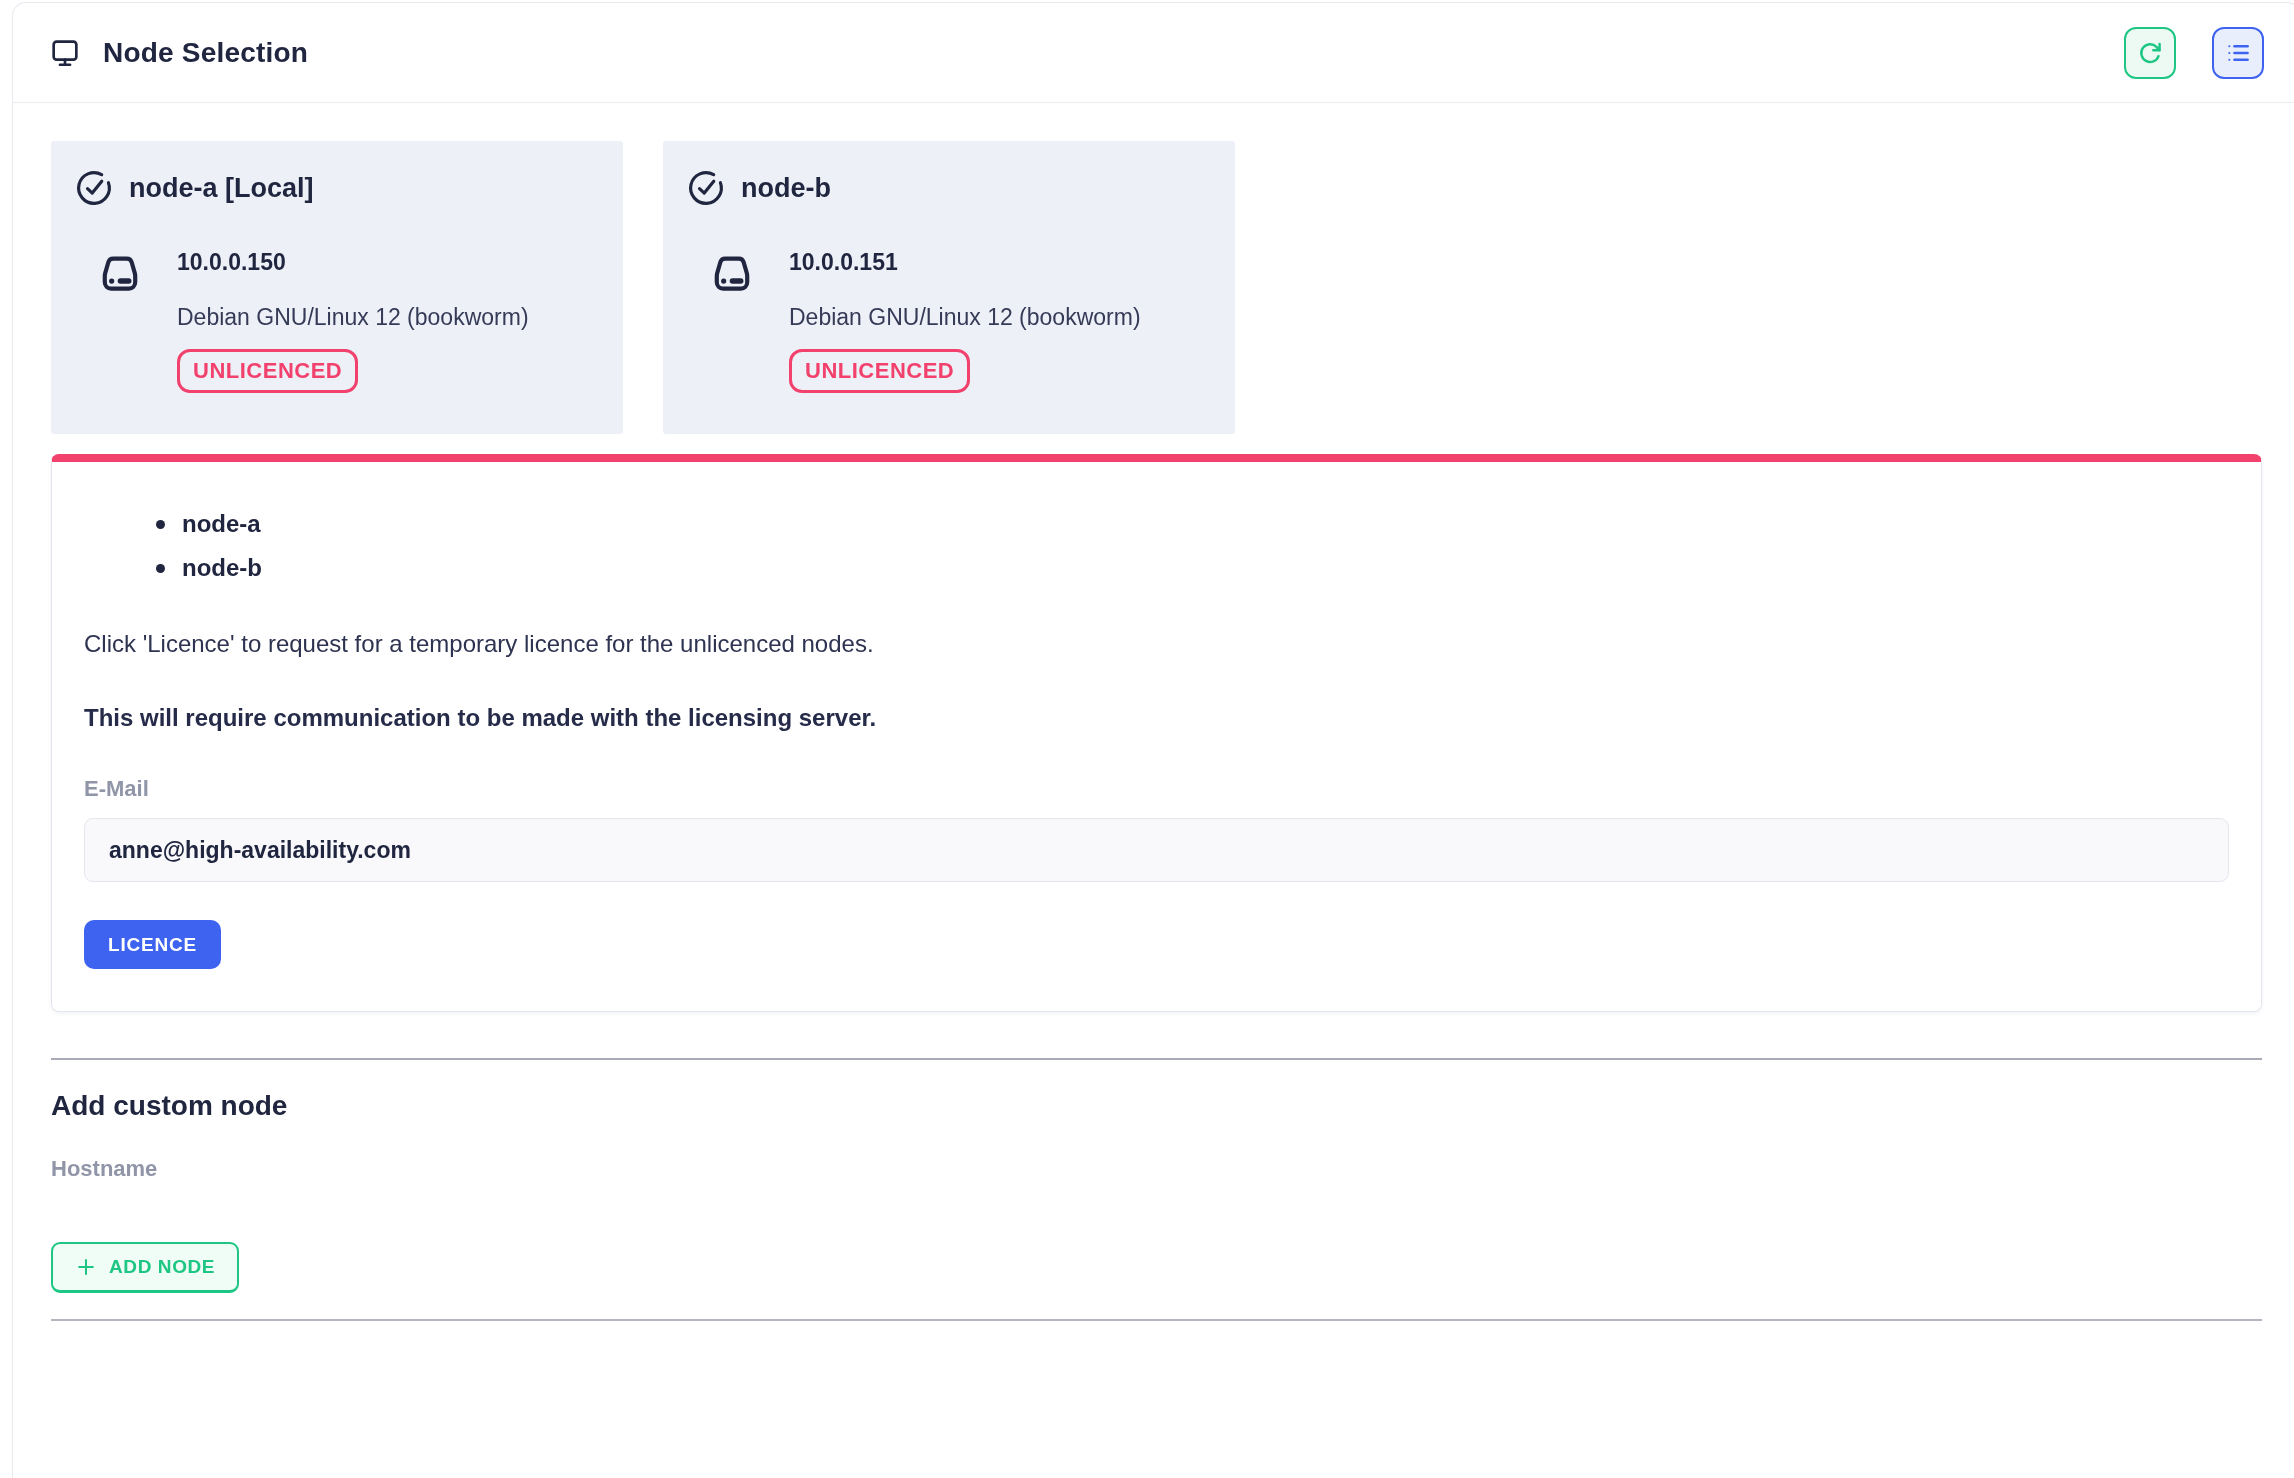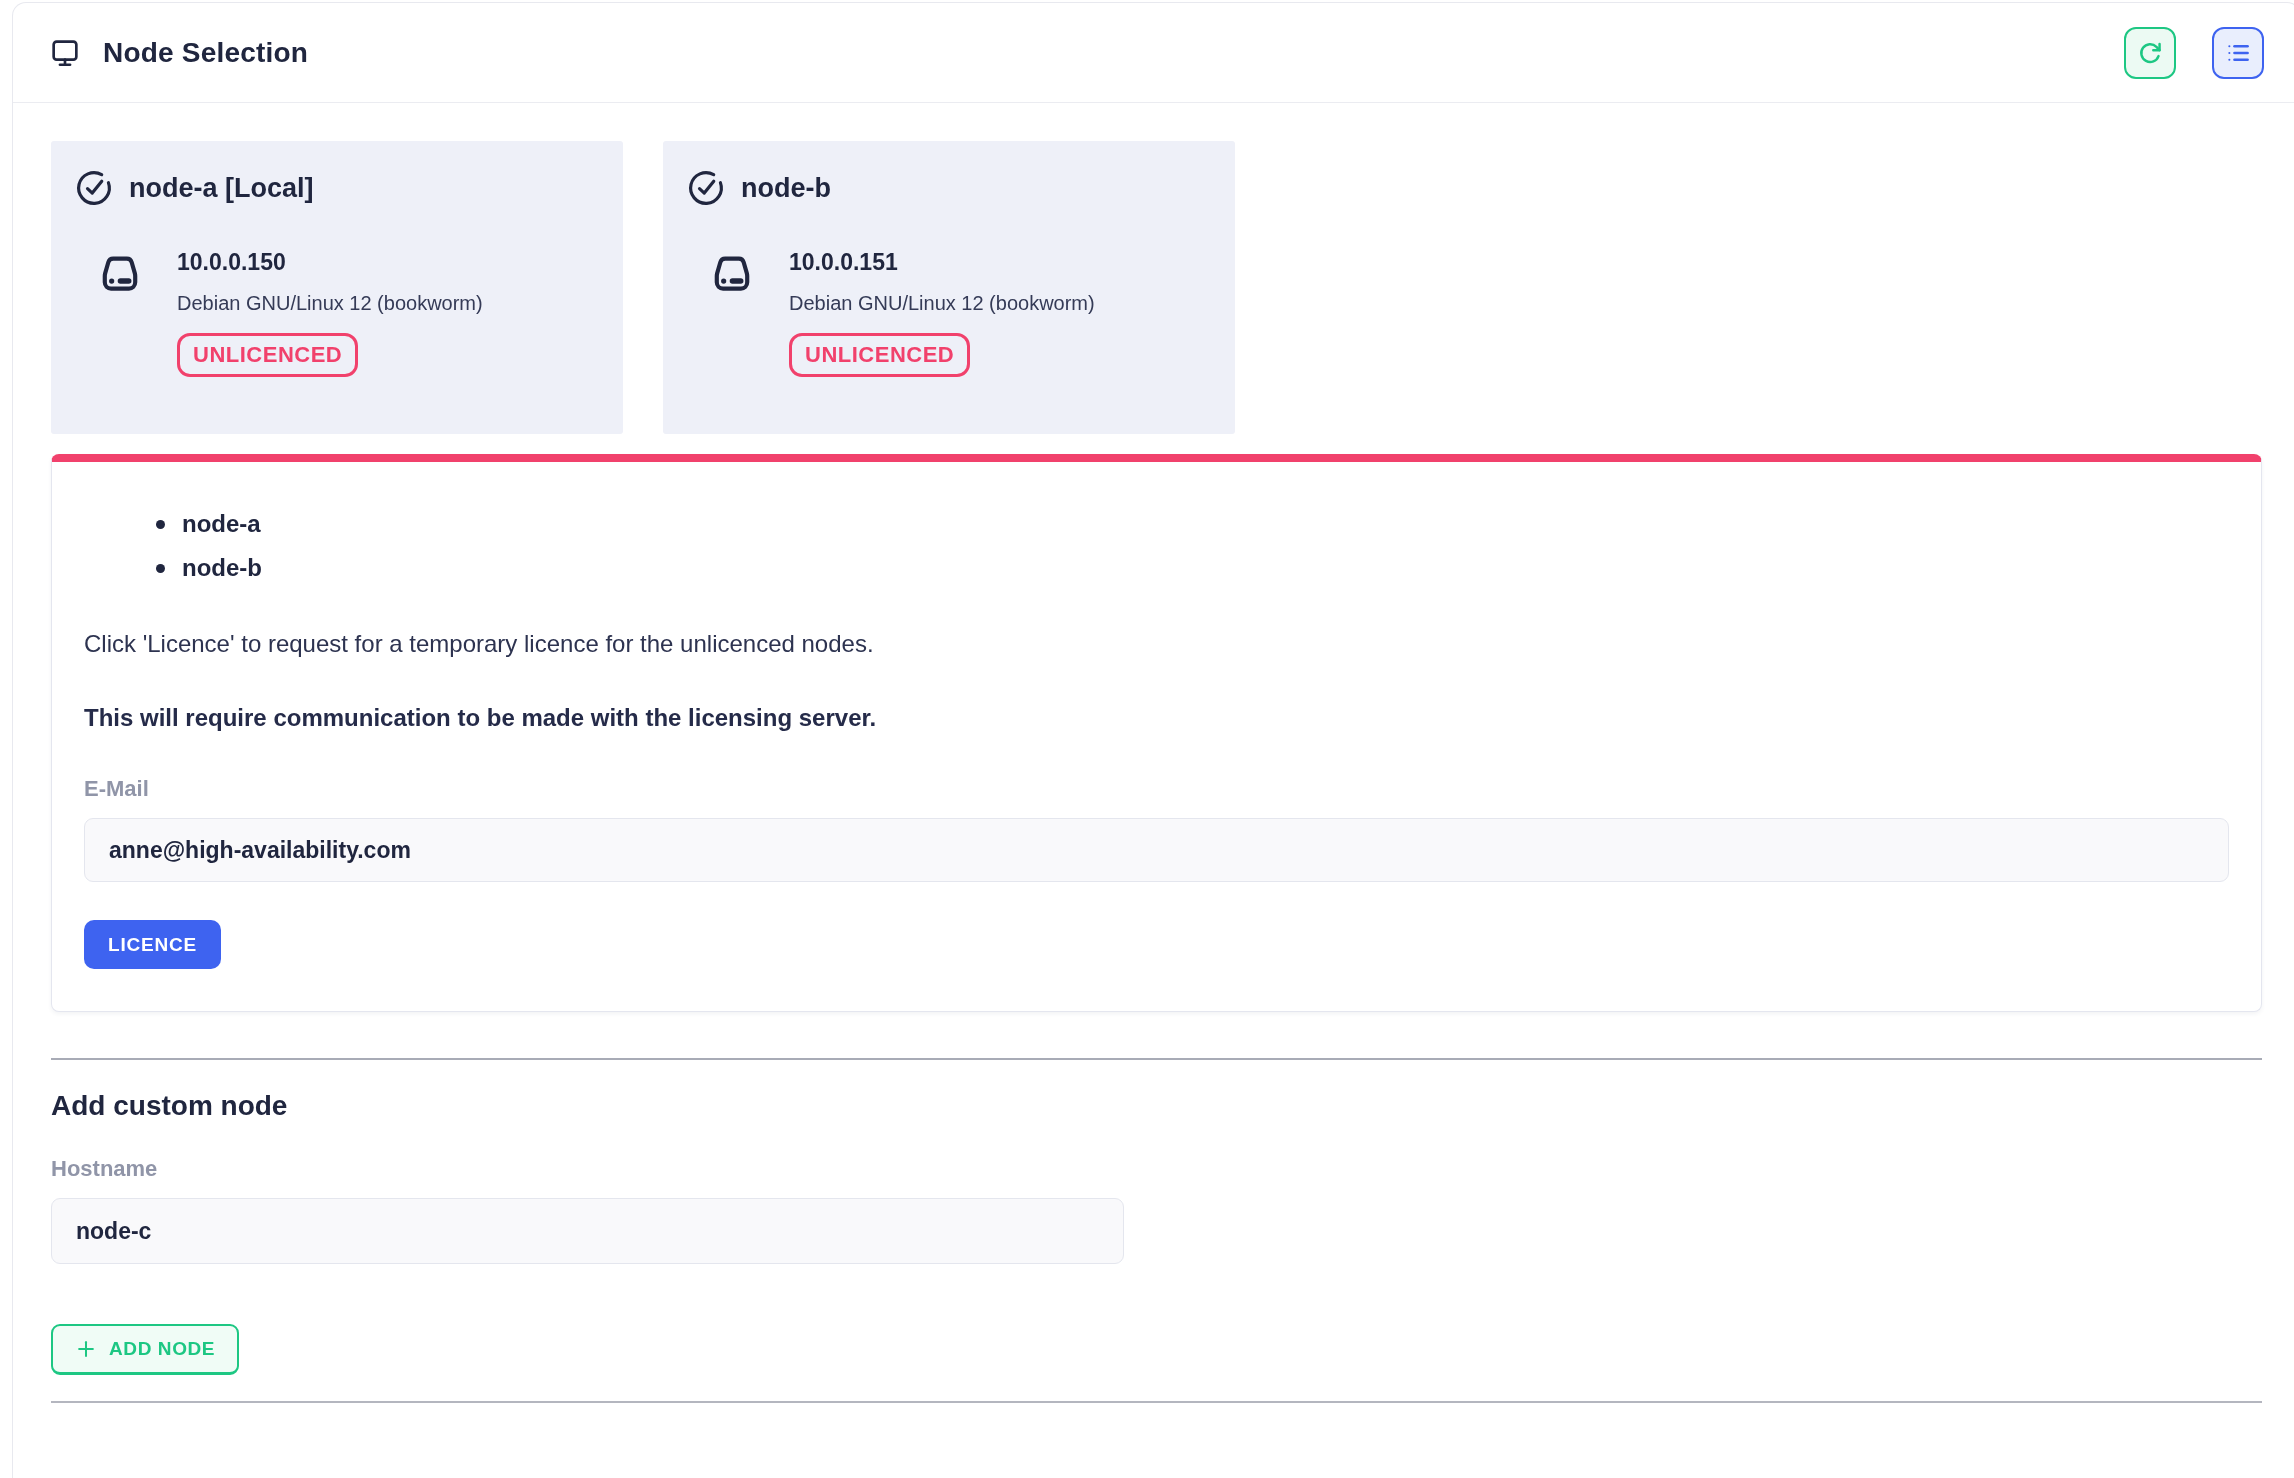--- a/index.html
+++ b/index.html
@@ -33,21 +33,21 @@
   .cards { display:flex; gap:40px; margin-top:38px; }
   .node-card {
     width:572px; height:293px; background:#eef0f8; border-radius:3px;
     padding:28px 24px; cursor:pointer;
   }
   .nc-head { display:flex; align-items:center; gap:16px; }
   .nc-name { font-size:27px; font-weight:bold; color:#20263f; }
   .nc-body { display:flex; margin-top:28px; padding-left:20px; gap:32px; }
   .nc-col { display:flex; flex-direction:column; }
   .nc-ip { font-size:23px; font-weight:bold; color:#20263f; margin-top:14px; }
-  .nc-os { font-size:20px; color:#353b57; margin-top:16px; }
+  .nc-os { font-size:23px; color:#353b57; margin-top:28px; }
   .badge {
     display:inline-block; margin-top:18px; align-self:flex-start;
     border:3px solid #f1416c; border-radius:13px; color:#f1416c;
     font-size:22px; font-weight:bold; letter-spacing:.5px; padding:6px 13px;
   }
 
   
   .alert {
     margin-top:20px; background:#fff;
     border:1px solid #e4e6ef; border-top:8px solid #f1416c; border-radius:8px;
@@ -208,21 +208,20 @@
       <button class="btn-licence">LICENCE</button>
     </section>
 
     <hr class="divider">
 
     <section>
       <h2 class="add-title">Add custom node</h2>
       <div class="fields">
         <div>
           <label class="field-label">Hostname</label>
-          <input class="text-input" type="text" value="node-c" style="">
         </div>
       </div>
       <button class="btn-add">
         <span style="display:flex">
           <svg width="22" height="22" viewBox="0 0 24 24" fill="none" stroke="#1dc783" stroke-width="2.2" stroke-linecap="round">
             <line x1="12" y1="4.5" x2="12" y2="19.5"></line>
             <line x1="4.5" y1="12" x2="19.5" y2="12"></line>
           </svg>
         </span>
         <span>ADD NODE</span>

